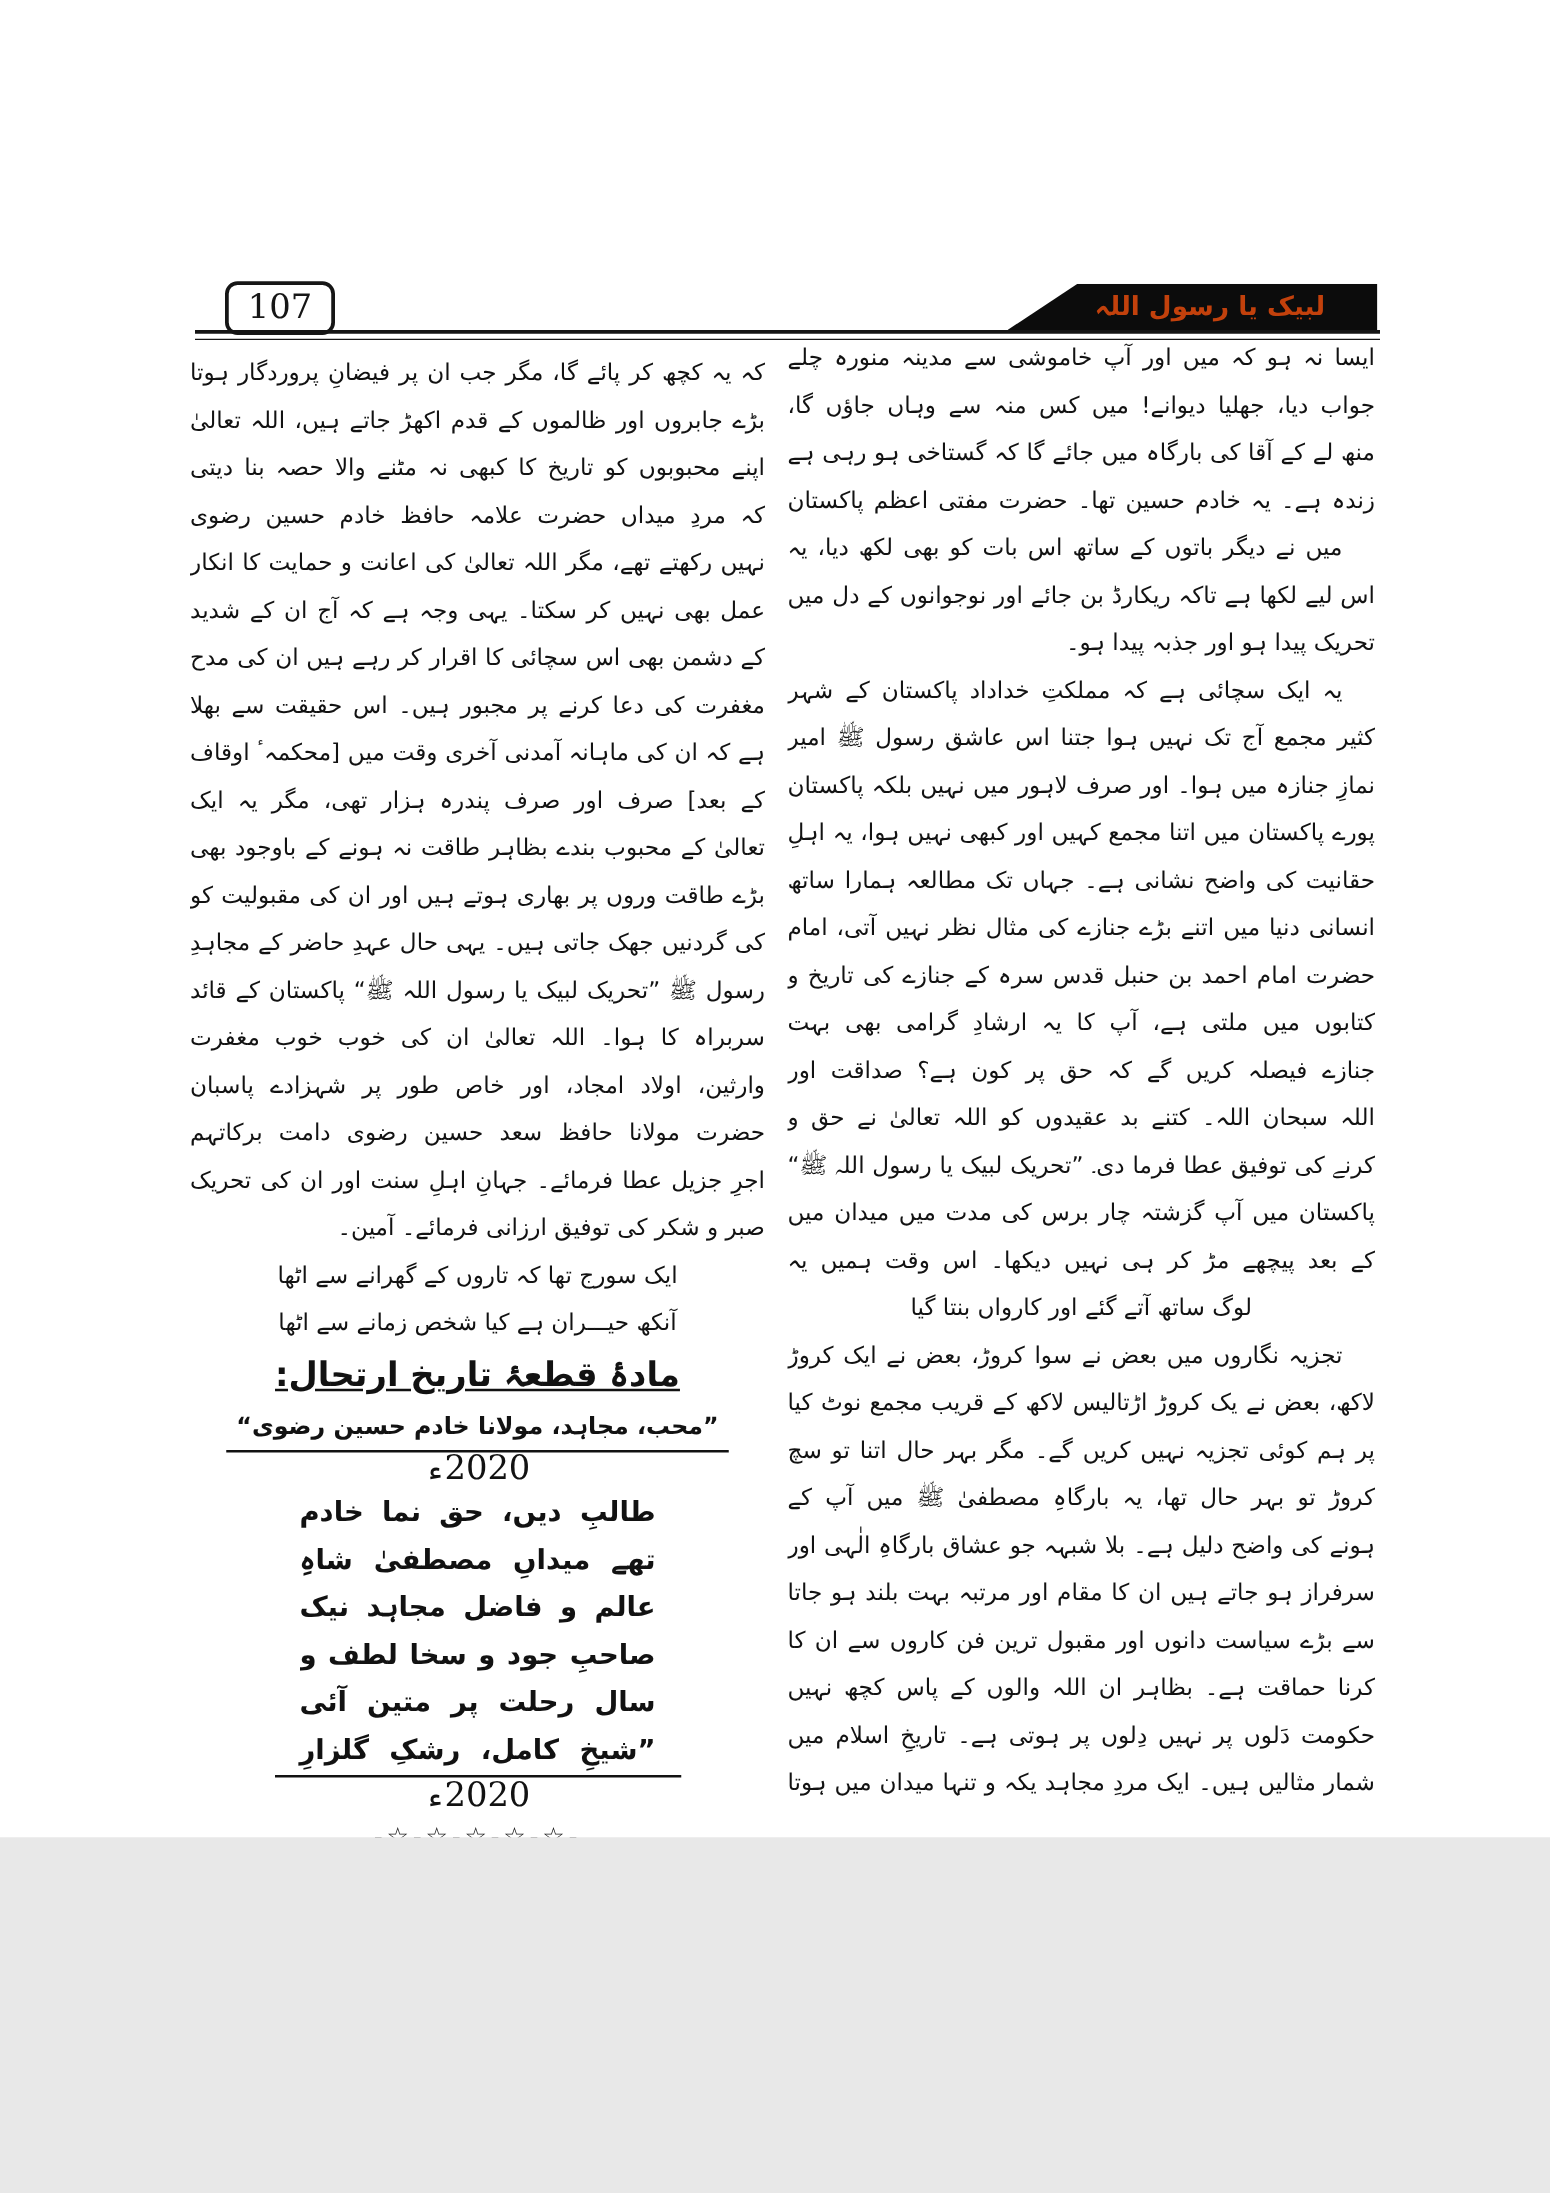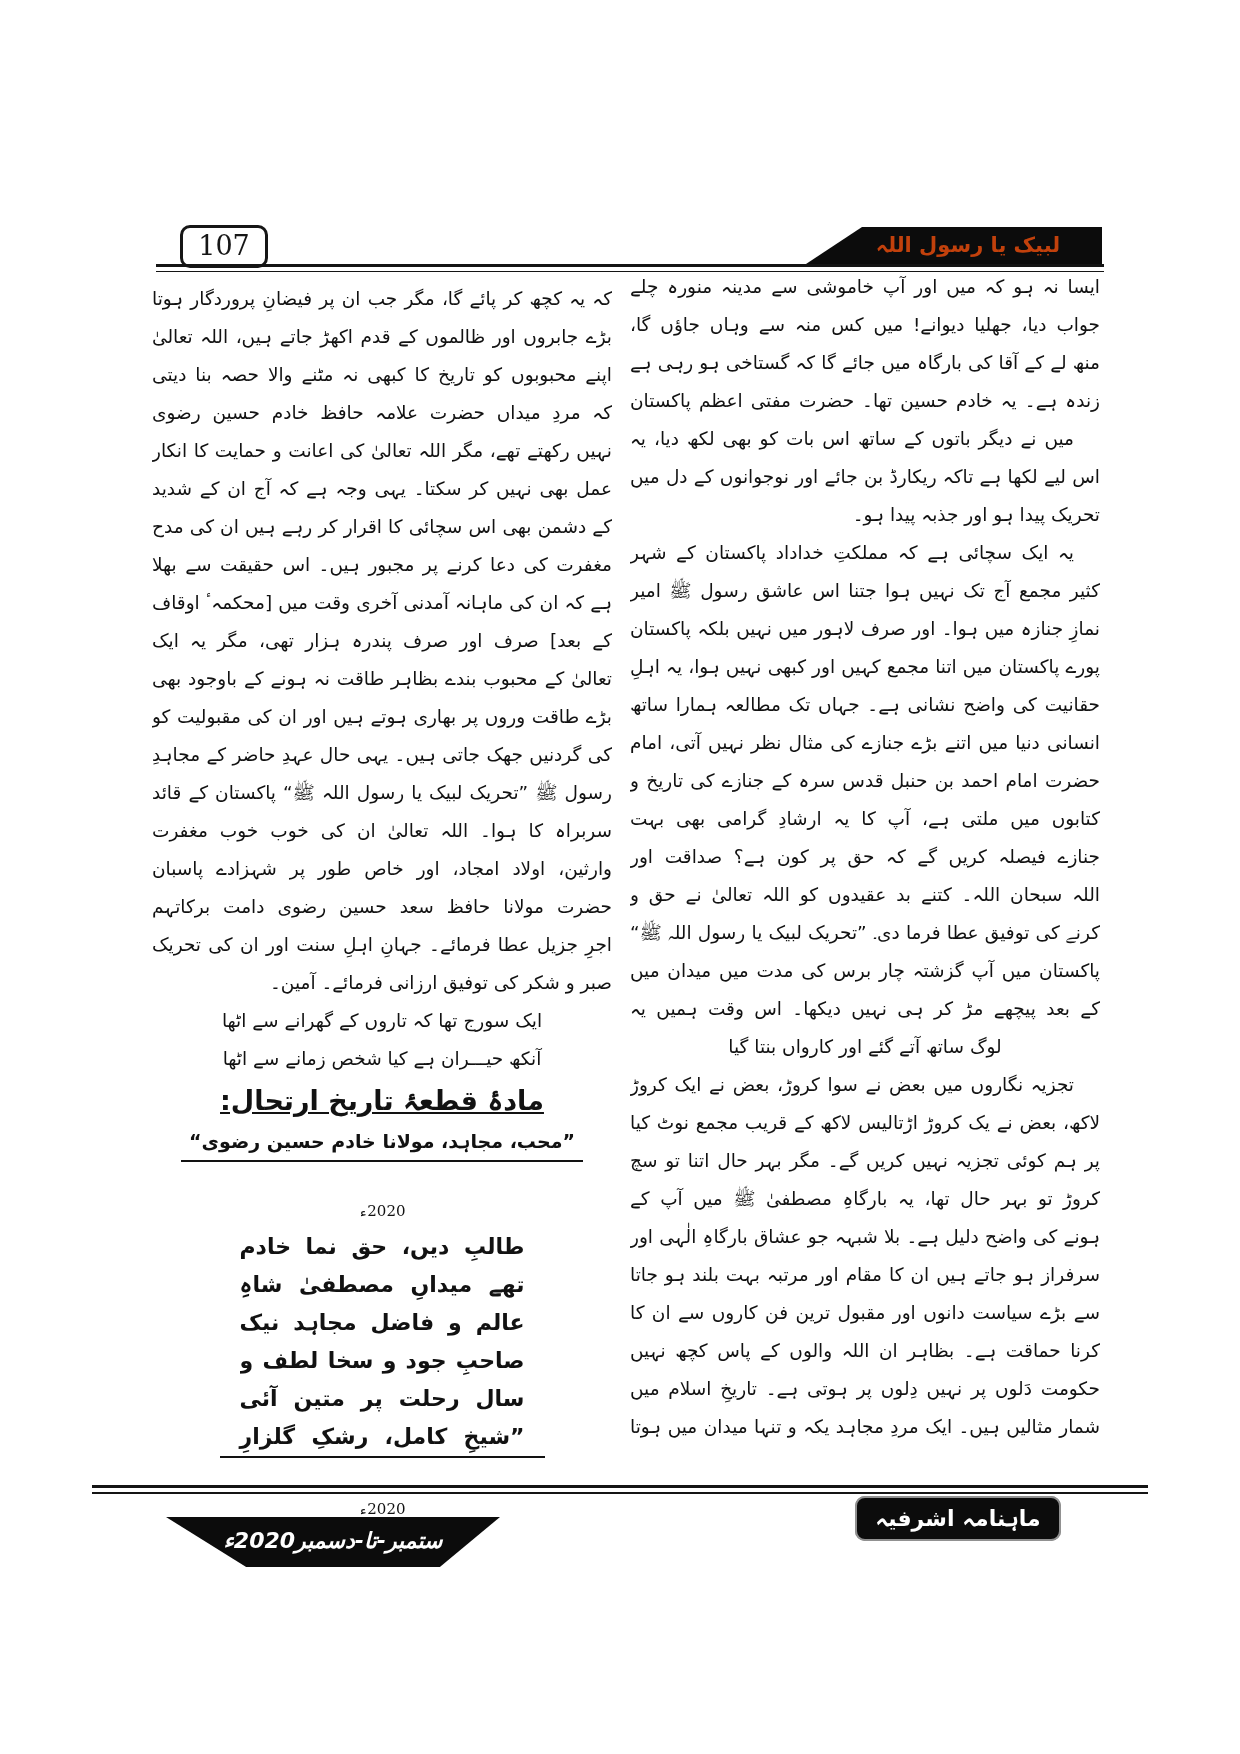--- a/index.html
+++ b/index.html
@@ -1,17 +1,17 @@
 <!DOCTYPE html>
 <html lang="ur" dir="ltr"><head>
 <meta charset="utf-8">
 <style>
   html,body{margin:0;padding:0;background:#e8e8e8;}
   .page{
-    position:relative; width:1240px; height:1754px; margin:0 auto;
+    position:relative; width:1240px; height:1470px; margin:0 auto;
     background:#ffffff; overflow:hidden;
     font-family:"DejaVu Sans", sans-serif; color:#121212;
   }
   
   .pageno{
     position:absolute; left:180px; top:225px; width:82px; height:37px;
     border:3px solid #161616; border-radius:10px; background:#fff;
     text-align:center; line-height:36px;
     font-family:"DejaVu Serif", serif; font-size:27px; color:#161616;
   }
@@ -42,21 +42,21 @@
     font-size:27px; font-weight:bold; height:46px; line-height:46px;
     text-align:center; text-align-last:center; overflow:hidden;text-decoration:underline;
   }
   .attr-wrap{height:36px; line-height:34px; text-align:center;}
   .attr-inner{
     display:inline-block; font-size:19px; font-weight:bold;
     border-bottom:2px solid #121212; padding:0 8px 2px;
   }
   .year{
     height:32px; line-height:30px; text-align:left; text-align-last:center;
-    font-family:"DejaVu Serif", serif; font-size:15px;margin-top:36px;
+    font-family:"DejaVu Serif", serif; font-size:27px;
   }
   .poem{width:285px; margin:0 auto;}
   .poem .l{font-size:22px;font-weight:bold;}
   .poem .l.underlined{border-bottom:2px solid #121212; margin:0 -20px; padding:0 20px;}
   .stars{
     height:30px; line-height:30px; text-align:center; text-align-last:center;
     font-size:20px; letter-spacing:3px; color:#161616;
   }
   
   .footer-rule{

